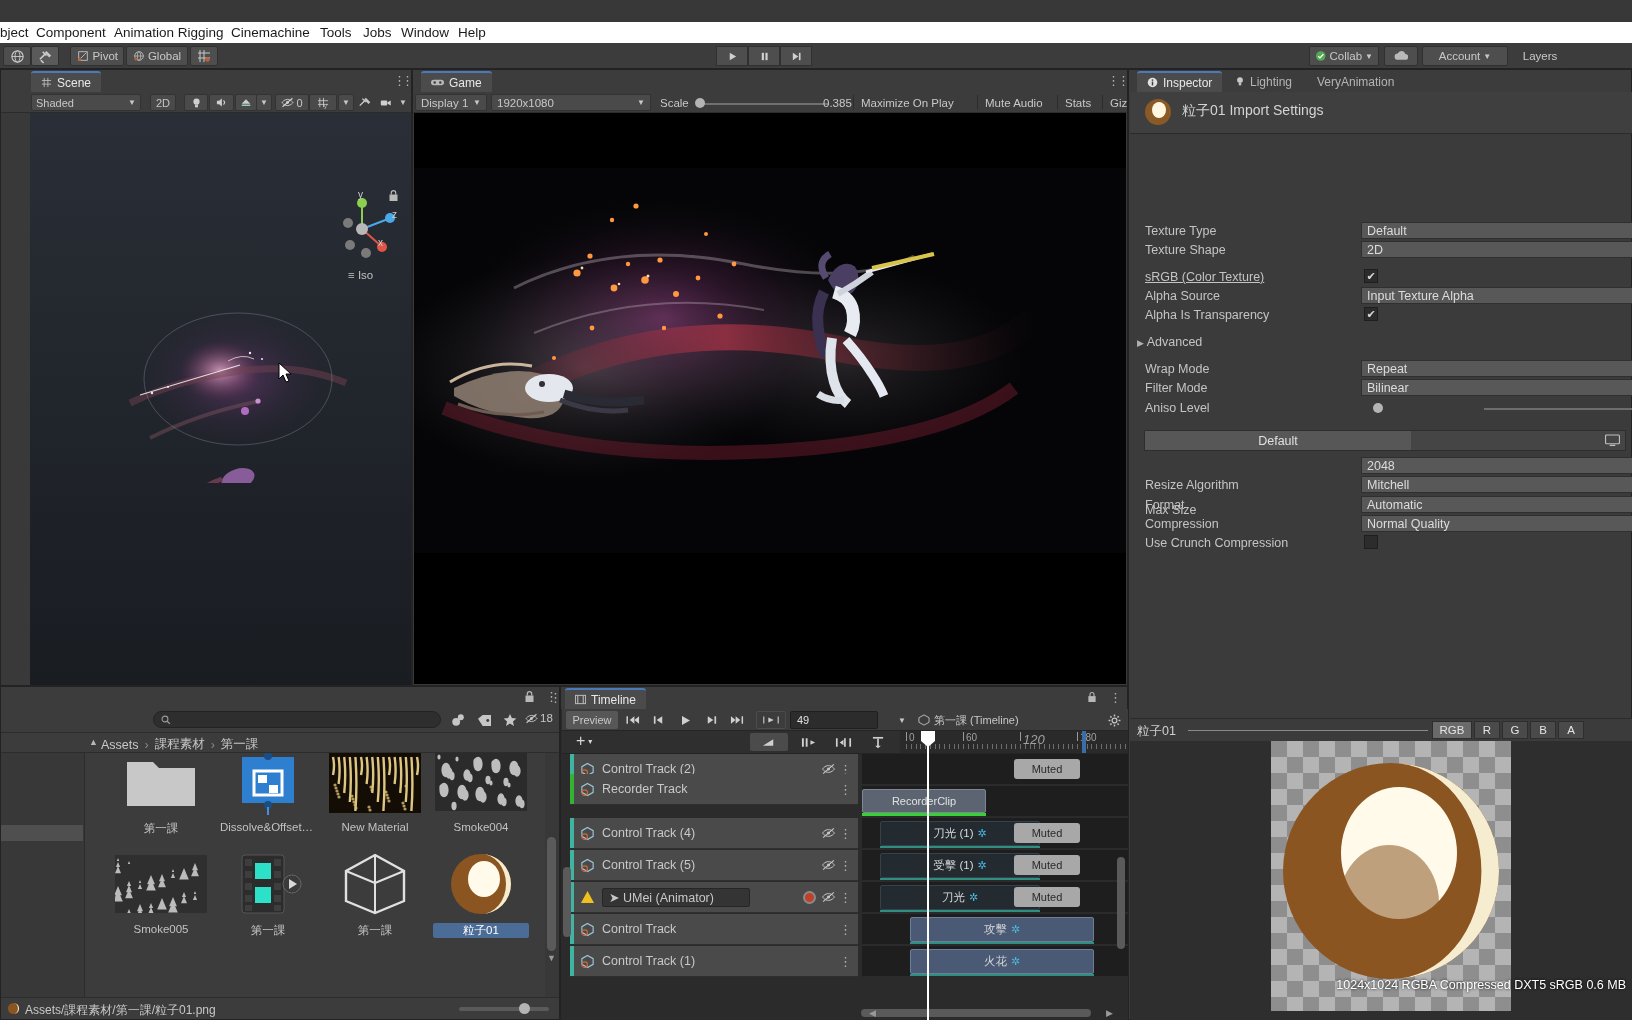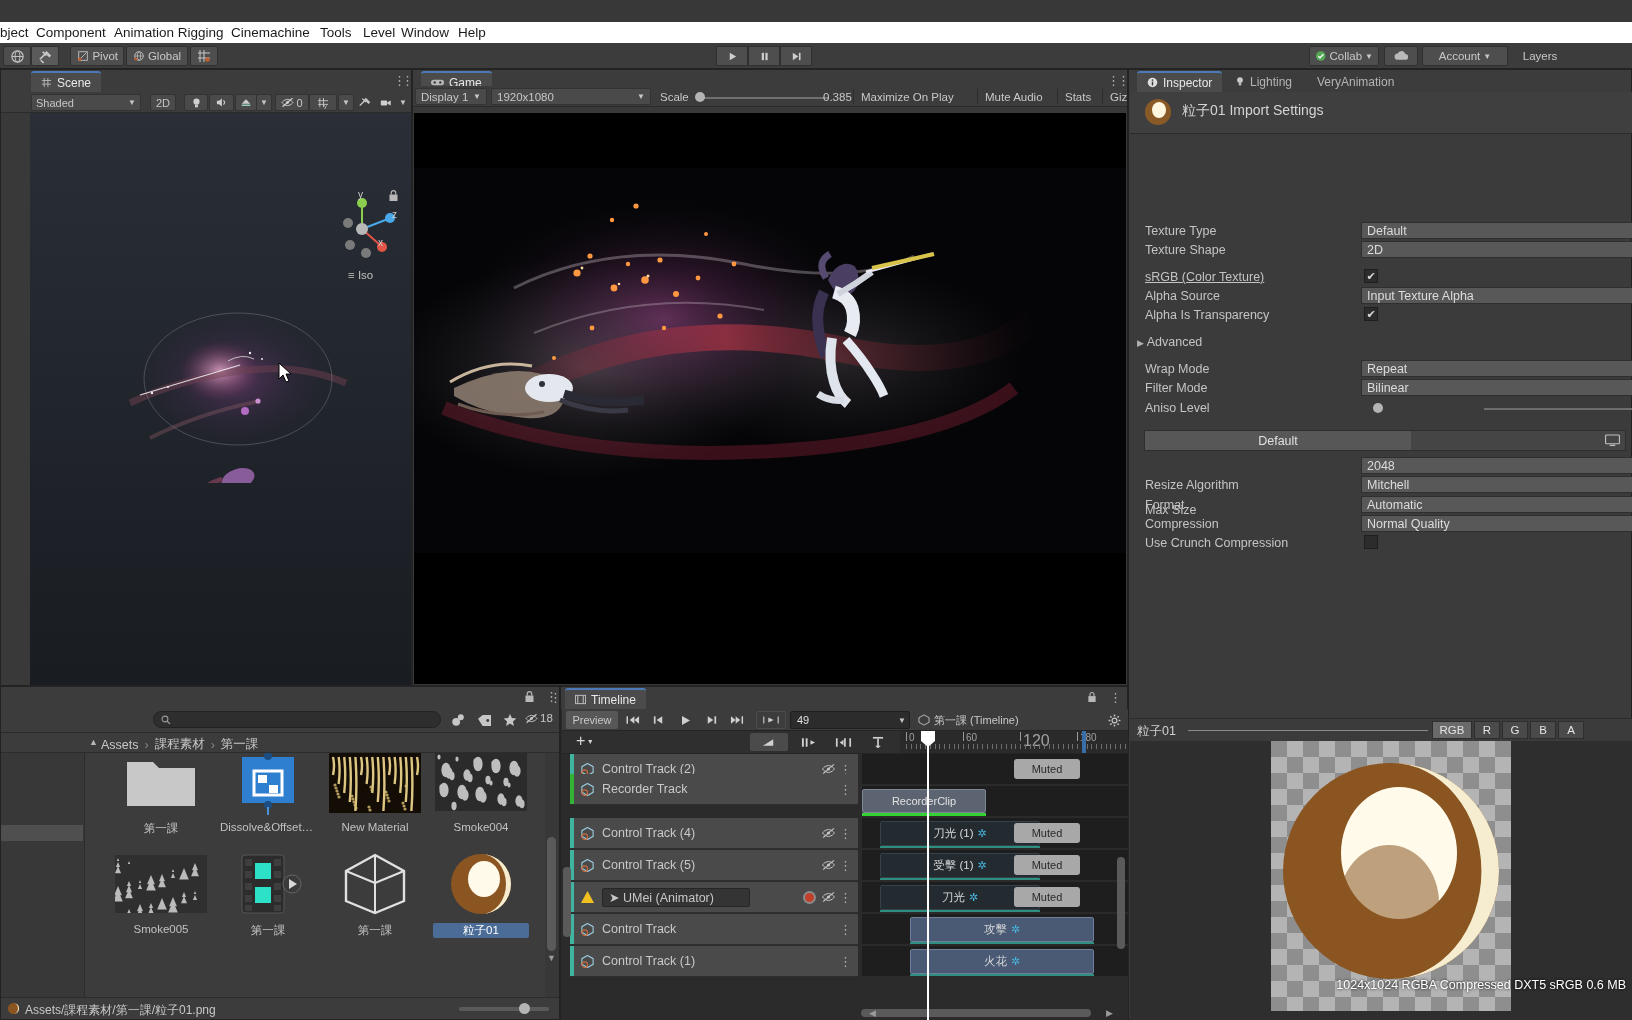--- a/index.html
+++ b/index.html
@@ -60,21 +60,21 @@
   #scene .view { position:absolute; left:29px; top:43px; right:0; bottom:0;
                  background:linear-gradient(#2a2f37,#20242b 55%,#191c21); overflow:hidden; }
   .sctl { position:absolute; top:2px; height:17px; background:#4a4a4a;
           border:1px solid #333; border-radius:2px; display:flex;
           align-items:center; justify-content:center; padding:0 4px;
           font-size:11px; color:#c6c6c6; }
   .sctl.plain { background:transparent; border-color:transparent; }
 
   
   #game { left:412px; top:69px; width:716px; height:617px; background:#393939; }
-  #game .ctlbar { position:absolute; left:0; top:16px; width:100%; height:21px;
+  #game .ctlbar { position:absolute; left:0; top:22px; width:100%; height:21px;
                   background:#3c3c3c; border-bottom:1px solid #2b2b2b; }
   #game .view { position:absolute; left:1px; top:43px; right:1px; bottom:1px;
                 background:#000; overflow:hidden; }
   .gctl { position:absolute; top:2px; height:17px; display:flex; align-items:center;
           font-size:11.5px; color:#c8c8c8; padding:0 5px; }
   .gsep { position:absolute; top:3px; width:1px; height:15px; background:#2c2c2c; }
 
   
   #insp { left:1128px; top:69px; width:504px; height:951px; background:#3b3b3b; }
   #insp .hdr { position:absolute; left:1px; top:22px; width:502px; height:42px;
@@ -124,21 +124,21 @@
 
 <div class="app">
 
 
   <div class="menubar" id="menubar">
       <div class="mi" style="left: 0px;">bject</div>
       <div class="mi" style="left: 36px;">Component</div>
       <div class="mi" style="left: 114px;">Animation Rigging</div>
       <div class="mi" style="left: 231px;">Cinemachine</div>
       <div class="mi" style="left: 320px;">Tools</div>
-      <div class="mi" style="left: 363px;">Level</div>
+      <div class="mi" style="left: 363px;">Jobs</div>
       <div class="mi" style="left: 401px;">Window</div>
       <div class="mi" style="left: 458px;">Help</div>
     </div>
 
   <div class="toolbar">
     <div class="tbtn" style="left:3px;width:28px;">
       <svg width="15" height="15" viewBox="0 0 16 16">
           <circle cx="8" cy="8" r="6" fill="none" stroke="#c8c8c8" stroke-width="1.2"></circle>
           <ellipse cx="8" cy="8" rx="2.6" ry="6" fill="none" stroke="#c8c8c8" stroke-width="1"></ellipse>
           <line x1="2" y1="8" x2="14" y2="8" stroke="#c8c8c8" stroke-width="1"></line>
@@ -947,21 +947,21 @@
             <path d="M6 1 L11 5 L6 9z" fill="#cfcfcf"></path>
             <rect x="12.4" y="1" width="1.6" height="8" fill="#cfcfcf"></rect>
           </svg>
       </div>
       <div class="tlb" style="left:194px;width:30px;border:1px solid #4c4c4c;border-radius:2px;">
         <svg width="18" height="10" viewBox="0 0 20 10">
             <path d="M2 1 v8 M18 1 v8" stroke="#cfcfcf" stroke-width="1.2"></path>
             <path d="M7 2.2 L13 5 L7 7.8z" fill="#cfcfcf"></path>
           </svg>
       </div>
-      <div class="tlb" style="left:228px;width:120px;background:#2c2c2c;border:1px solid #1f1f1f;border-radius:2px;justify-content:flex-start;padding-left:6px;color:#e0e0e0;">
+      <div class="tlb" style="left:228px;width:88px;background:#2c2c2c;border:1px solid #1f1f1f;border-radius:2px;justify-content:flex-start;padding-left:6px;color:#e0e0e0;">
         <span>49</span>
       </div>
       <div class="tlb" style="left:330px;width:20px;">
         <span style="font-size:8px;">▼</span>
       </div>
       <div class="tlb" style="left:356px;gap:4px;">
         <svg width="12" height="12" viewBox="0 0 13 13">
             <path d="M6.5 1 L12 4 v5 L6.5 12 L1 9 V4z" fill="none" stroke="#c0c0c0" stroke-width="1"></path>
           </svg>
         <span>第一課 (Timeline)</span>
@@ -1015,21 +1015,21 @@
             <path d="M3.4 10.4 L6.5 13.2 L9.6 10.4z" fill="#d0d0d0"></path>
           </svg>
       </div>
 
       <div style="position:absolute;left:338px;top:0;width:228px;height:22px;background:#2a2a2a;overflow:hidden;">
         <div id="ruler-ticks">
             <div style="position: absolute; left: 9px; top: 1px; font-size: 10px; color: rgb(160, 160, 160);">0</div>
             <div style="position: absolute; left: 6px; top: 1px; width: 1px; height: 9px; background: rgb(154, 154, 154);"></div>
             <div style="position: absolute; left: 66px; top: 1px; font-size: 10px; color: rgb(160, 160, 160);">60</div>
             <div style="position: absolute; left: 63px; top: 1px; width: 1px; height: 9px; background: rgb(154, 154, 154);"></div>
-            <div style="position: absolute; left: 123px; top: 1px; font-size: 16px; color: rgb(160, 160, 160);">120</div>
+            <div style="position: absolute; left: 123px; top: 1px; font-size: 13px; color: rgb(160, 160, 160); font-style: italic;">120</div>
             <div style="position: absolute; left: 120px; top: 1px; width: 1px; height: 9px; background: rgb(154, 154, 154);"></div>
             <div style="position: absolute; left: 180px; top: 1px; font-size: 10px; color: rgb(160, 160, 160);">180</div>
             <div style="position: absolute; left: 177px; top: 1px; width: 1px; height: 9px; background: rgb(154, 154, 154);"></div>
             <div style="position: absolute; left: 6px; top: 13px; width: 1px; height: 5px; background: rgb(110, 110, 110);"></div>
             <div style="position: absolute; left: 10.75px; top: 13px; width: 1px; height: 5px; background: rgb(110, 110, 110);"></div>
             <div style="position: absolute; left: 15.5px; top: 13px; width: 1px; height: 5px; background: rgb(110, 110, 110);"></div>
             <div style="position: absolute; left: 20.25px; top: 13px; width: 1px; height: 5px; background: rgb(110, 110, 110);"></div>
             <div style="position: absolute; left: 25px; top: 13px; width: 1px; height: 5px; background: rgb(110, 110, 110);"></div>
             <div style="position: absolute; left: 29.75px; top: 13px; width: 1px; height: 5px; background: rgb(110, 110, 110);"></div>
             <div style="position: absolute; left: 34.5px; top: 13px; width: 1px; height: 5px; background: rgb(110, 110, 110);"></div>

